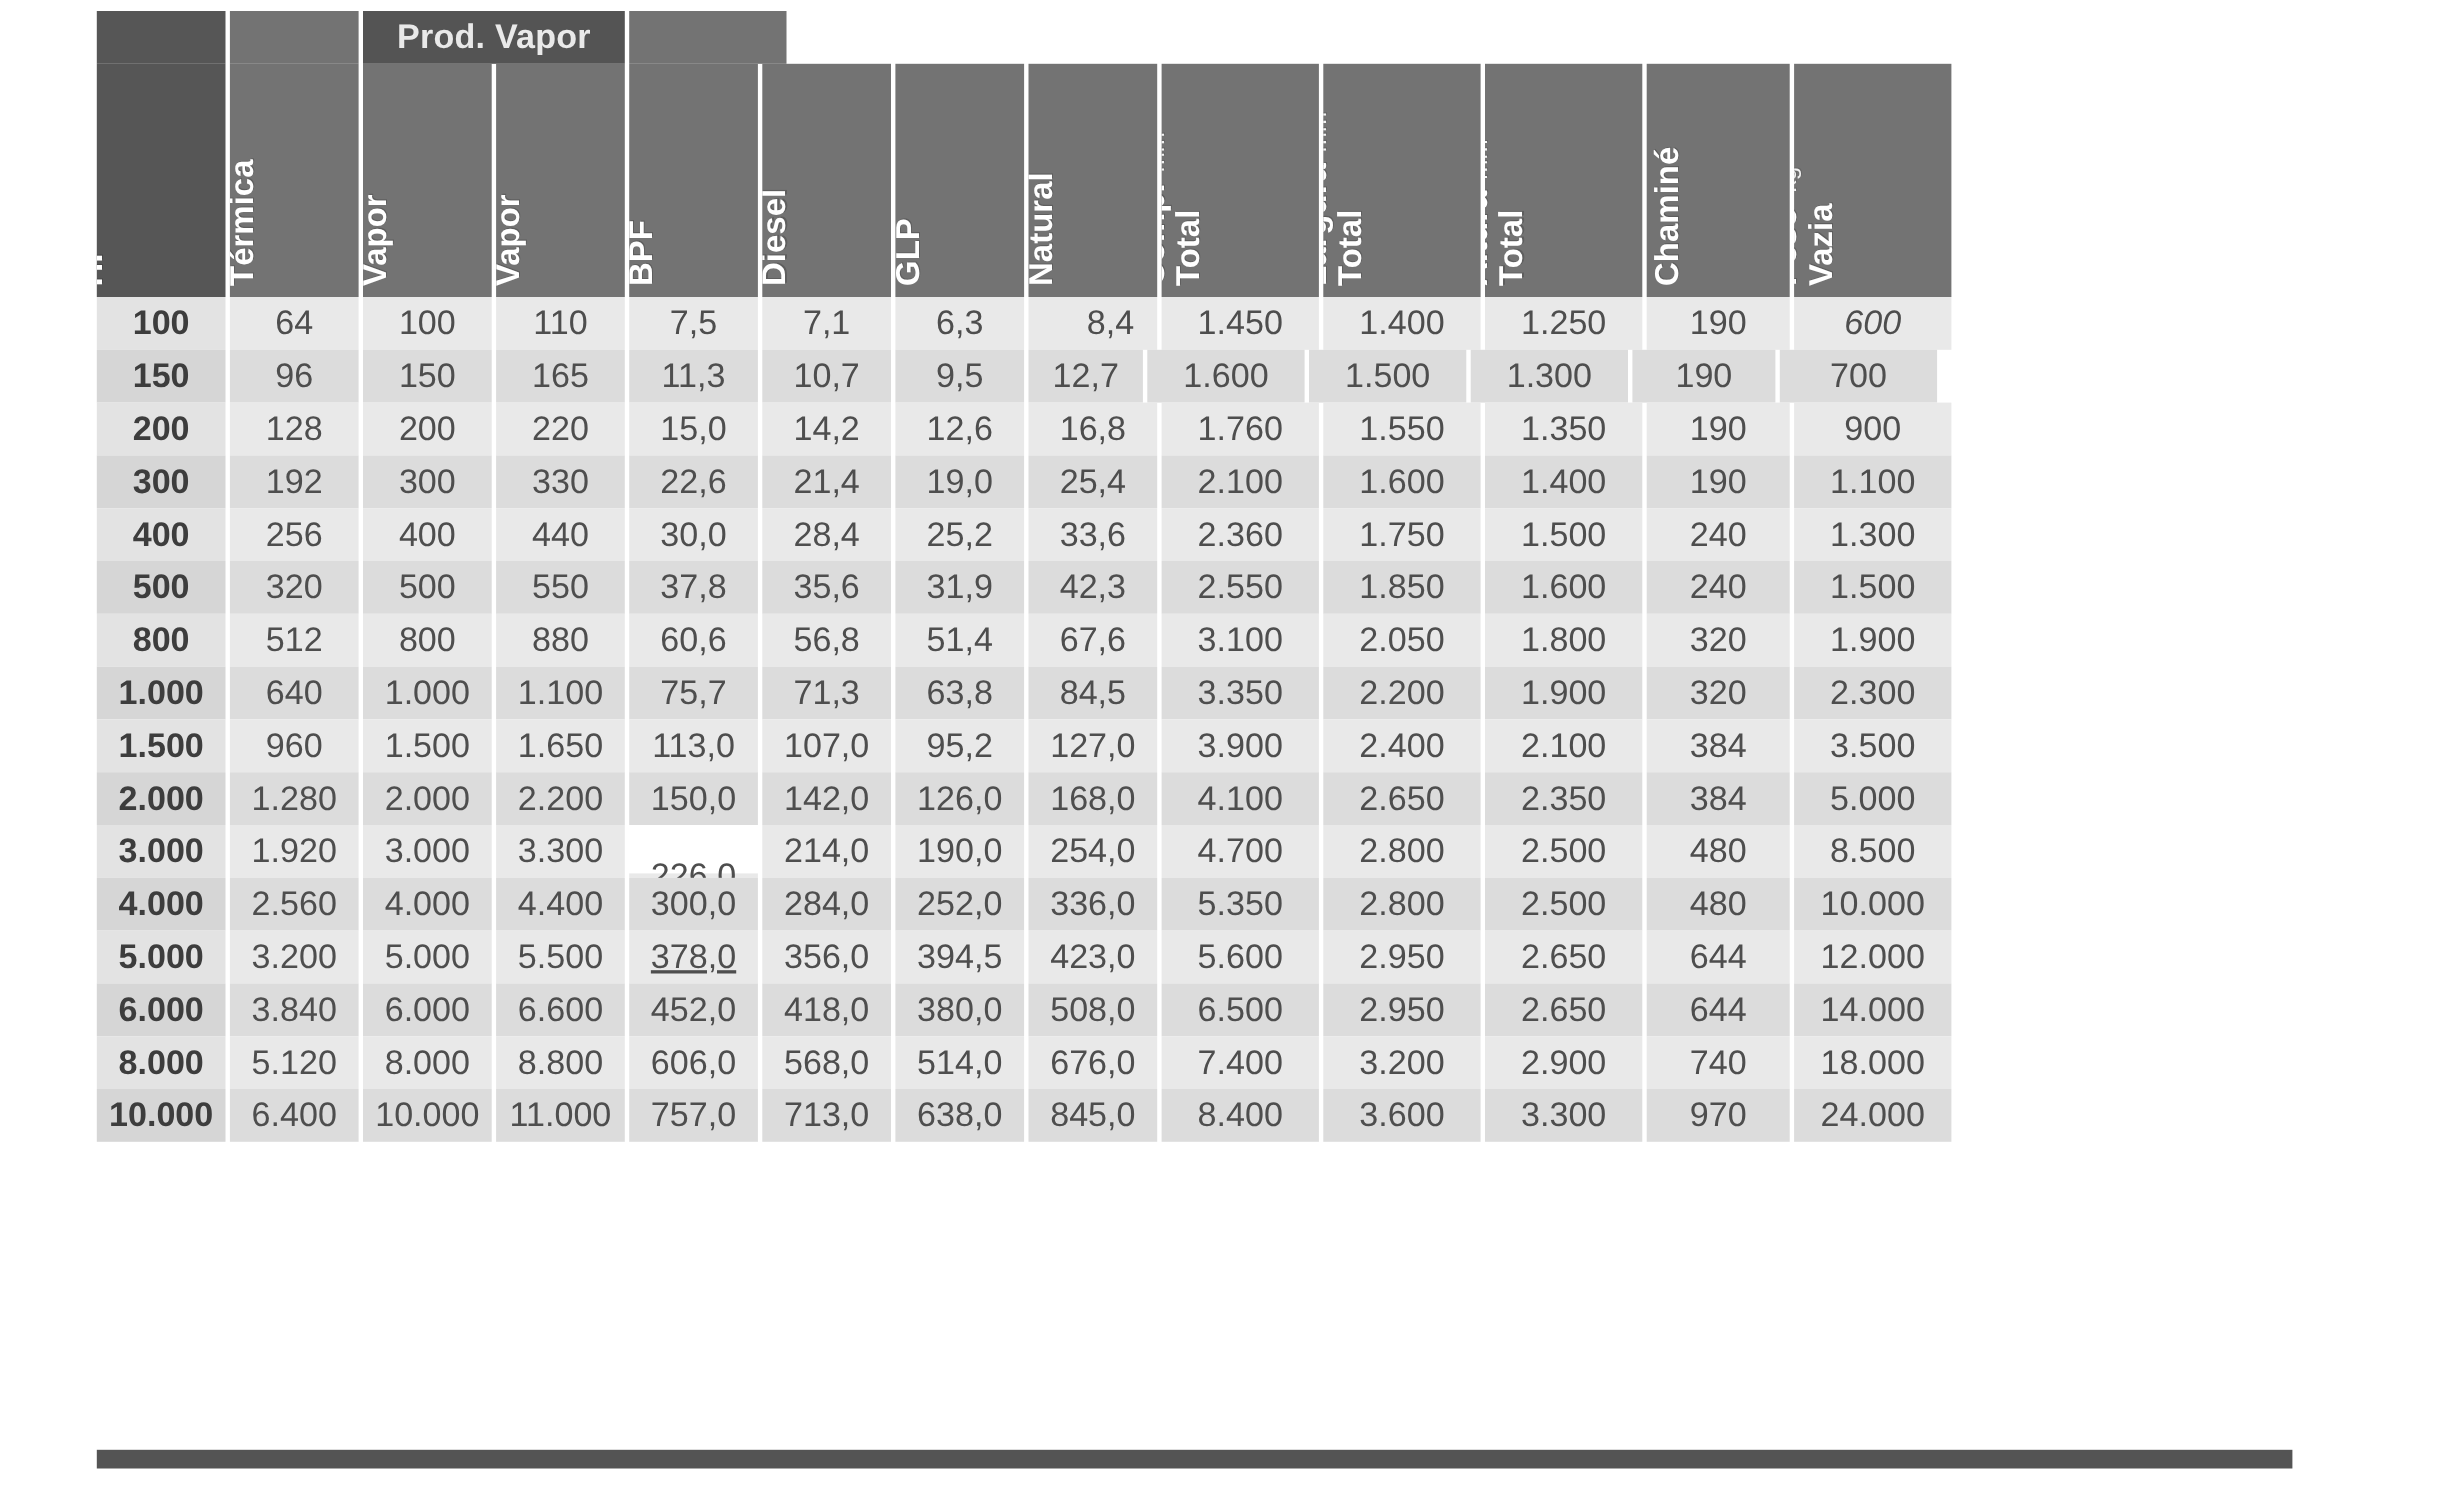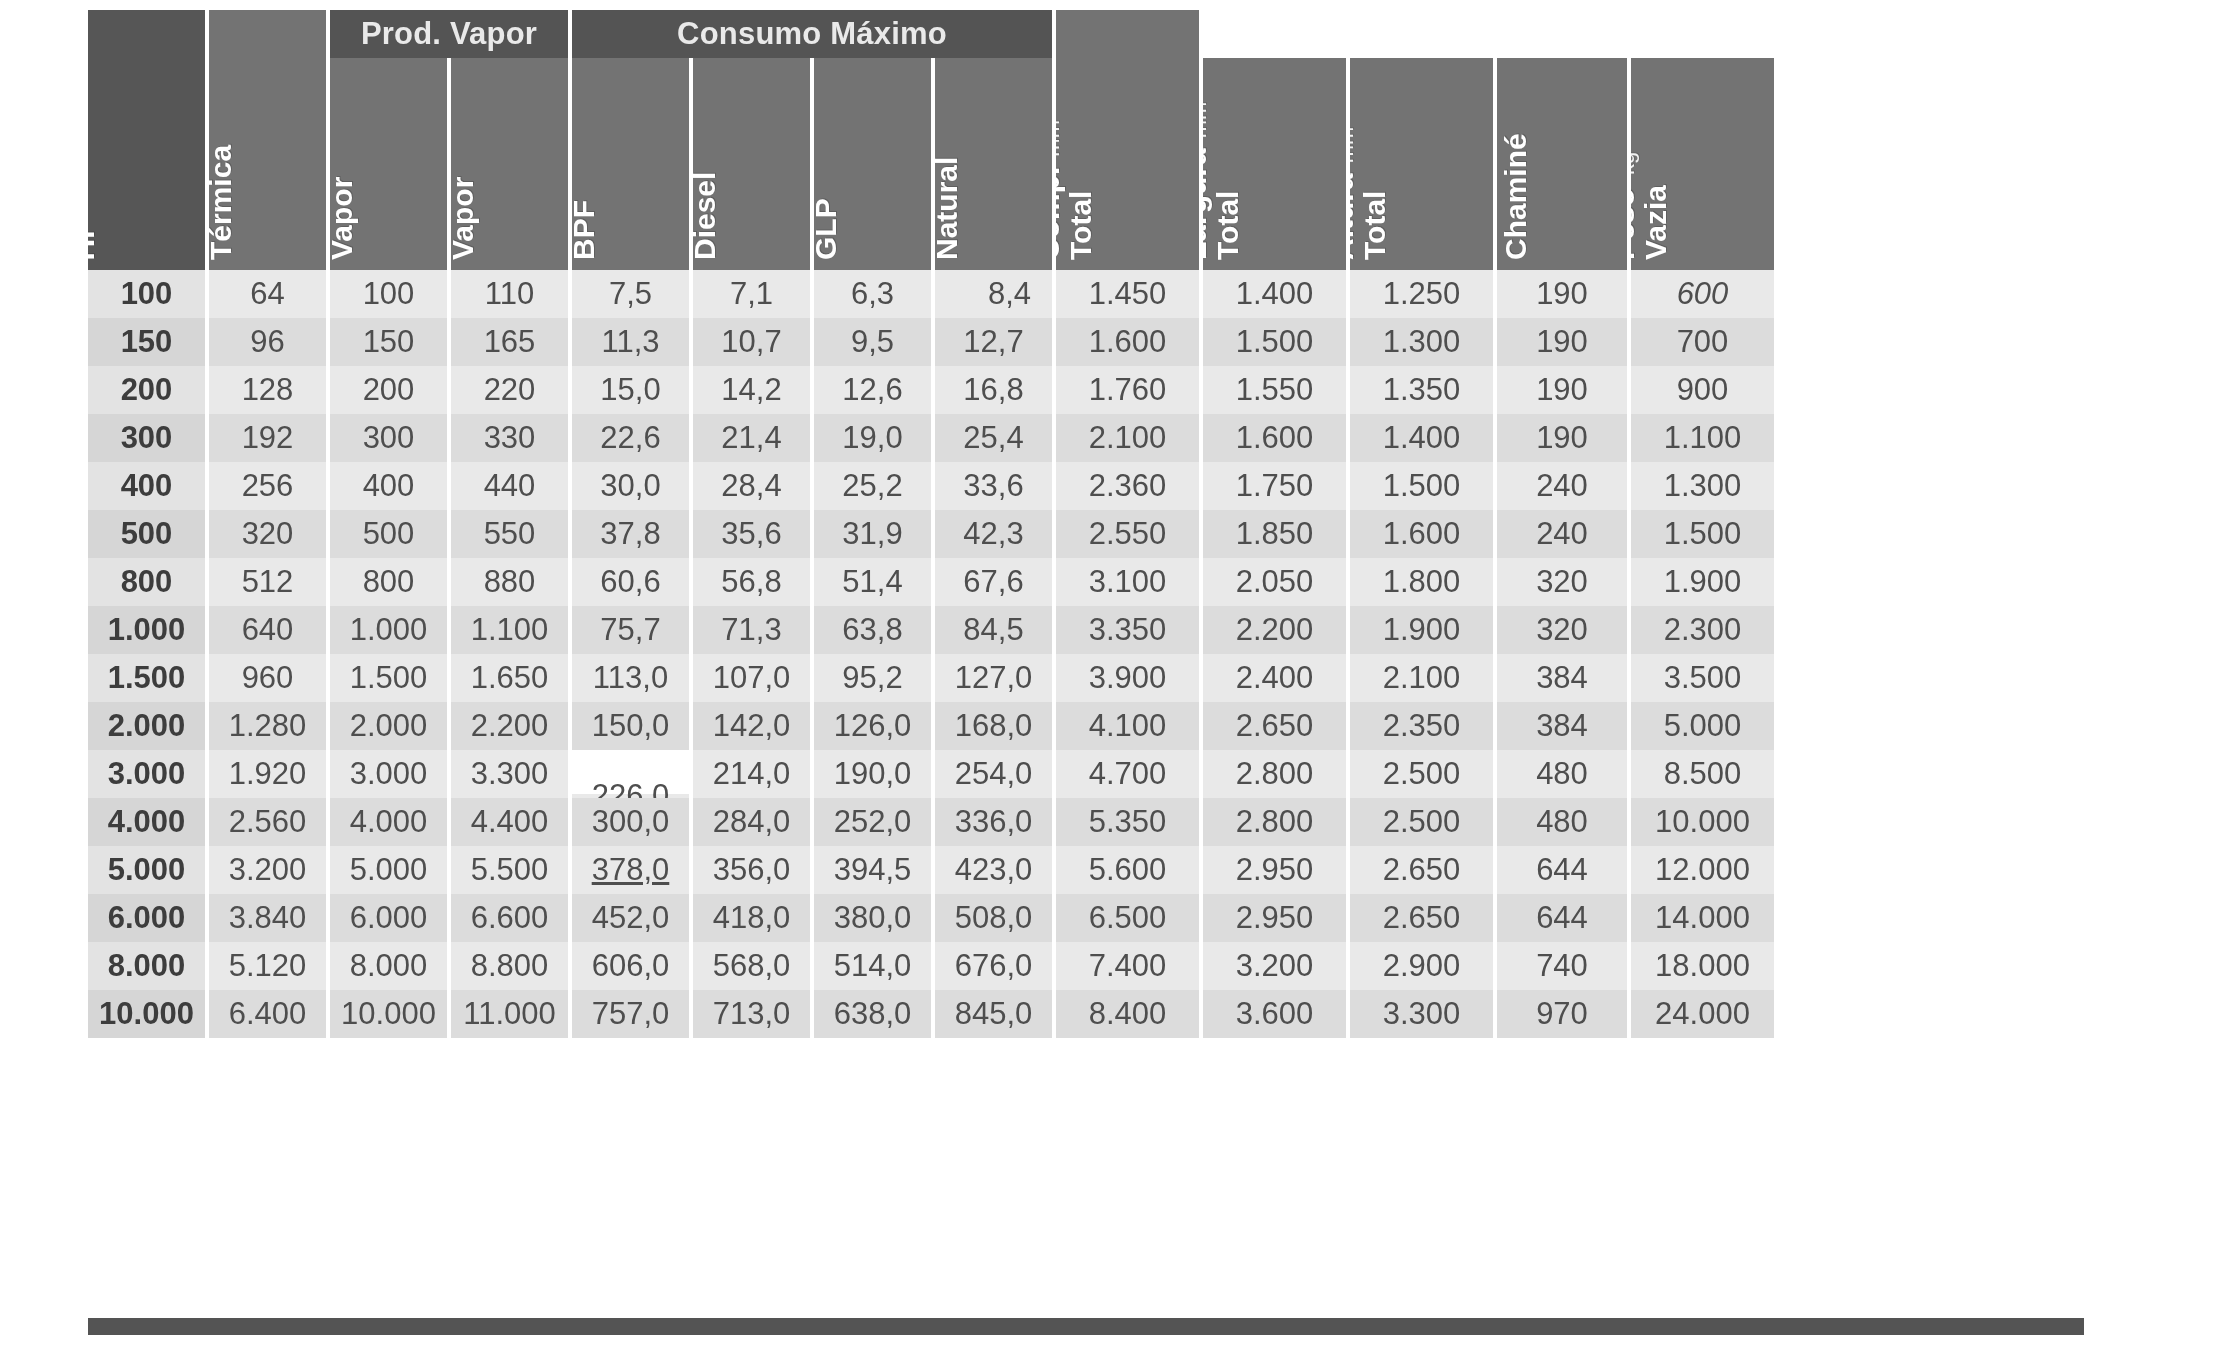--- a/index.html
+++ b/index.html
@@ -128,23 +128,20 @@
 
 <div id="sheet">
 
   <div id="table-frame">
 
     <div class="group-row">
         <div class="group-cell solid-dark" style="width: 117px;"></div>
         <div class="group-cell solid-mid" style="width: 117px;"></div>
         <div class="group-cell" style="width: 238px;">
           <span>Prod. Vapor</span>
-        </div>
-        <div class="group-cell" style="width: 480px;">
-          <span>Consumo Máximo</span>
         </div>
         <div class="group-cell solid-mid" style="width: 143px;"></div>
       </div>
 
     <div class="vhead-row">
         <div class="vhead-cell model-col" style="width: 117px;">
           <div class="vhead-inner" style="left: 58.5px; transform: rotate(-90deg) translateX(0px); transform-origin: left bottom; margin-left: -47.5px;">
             <span class="vhead-main">Modelo
 CVS HP</span>
           </div>
@@ -233,21 +230,21 @@
           <div class="cell" style="width: 143px; font-style: italic;">600</div>
         </div>
         <div class="body-row alt">
           <div class="cell model" style="width: 117px;">150</div>
           <div class="cell" style="width: 117px;">96</div>
           <div class="cell" style="width: 117px;">150</div>
           <div class="cell" style="width: 117px;">165</div>
           <div class="cell" style="width: 117px;">11,3</div>
           <div class="cell" style="width: 117px;">10,7</div>
           <div class="cell" style="width: 117px;">9,5</div>
-          <div class="cell" style="width: 117px;">12,7</div>
+          <div class="cell" style="width: 104px;">12,7</div>
           <div class="cell" style="width: 143px;">1.600</div>
           <div class="cell" style="width: 143px;">1.500</div>
           <div class="cell" style="width: 143px;">1.300</div>
           <div class="cell" style="width: 130px;">190</div>
           <div class="cell" style="width: 143px;">700</div>
         </div>
         <div class="body-row">
           <div class="cell model" style="width: 117px;">200</div>
           <div class="cell" style="width: 117px;">128</div>
           <div class="cell" style="width: 117px;">200</div>

